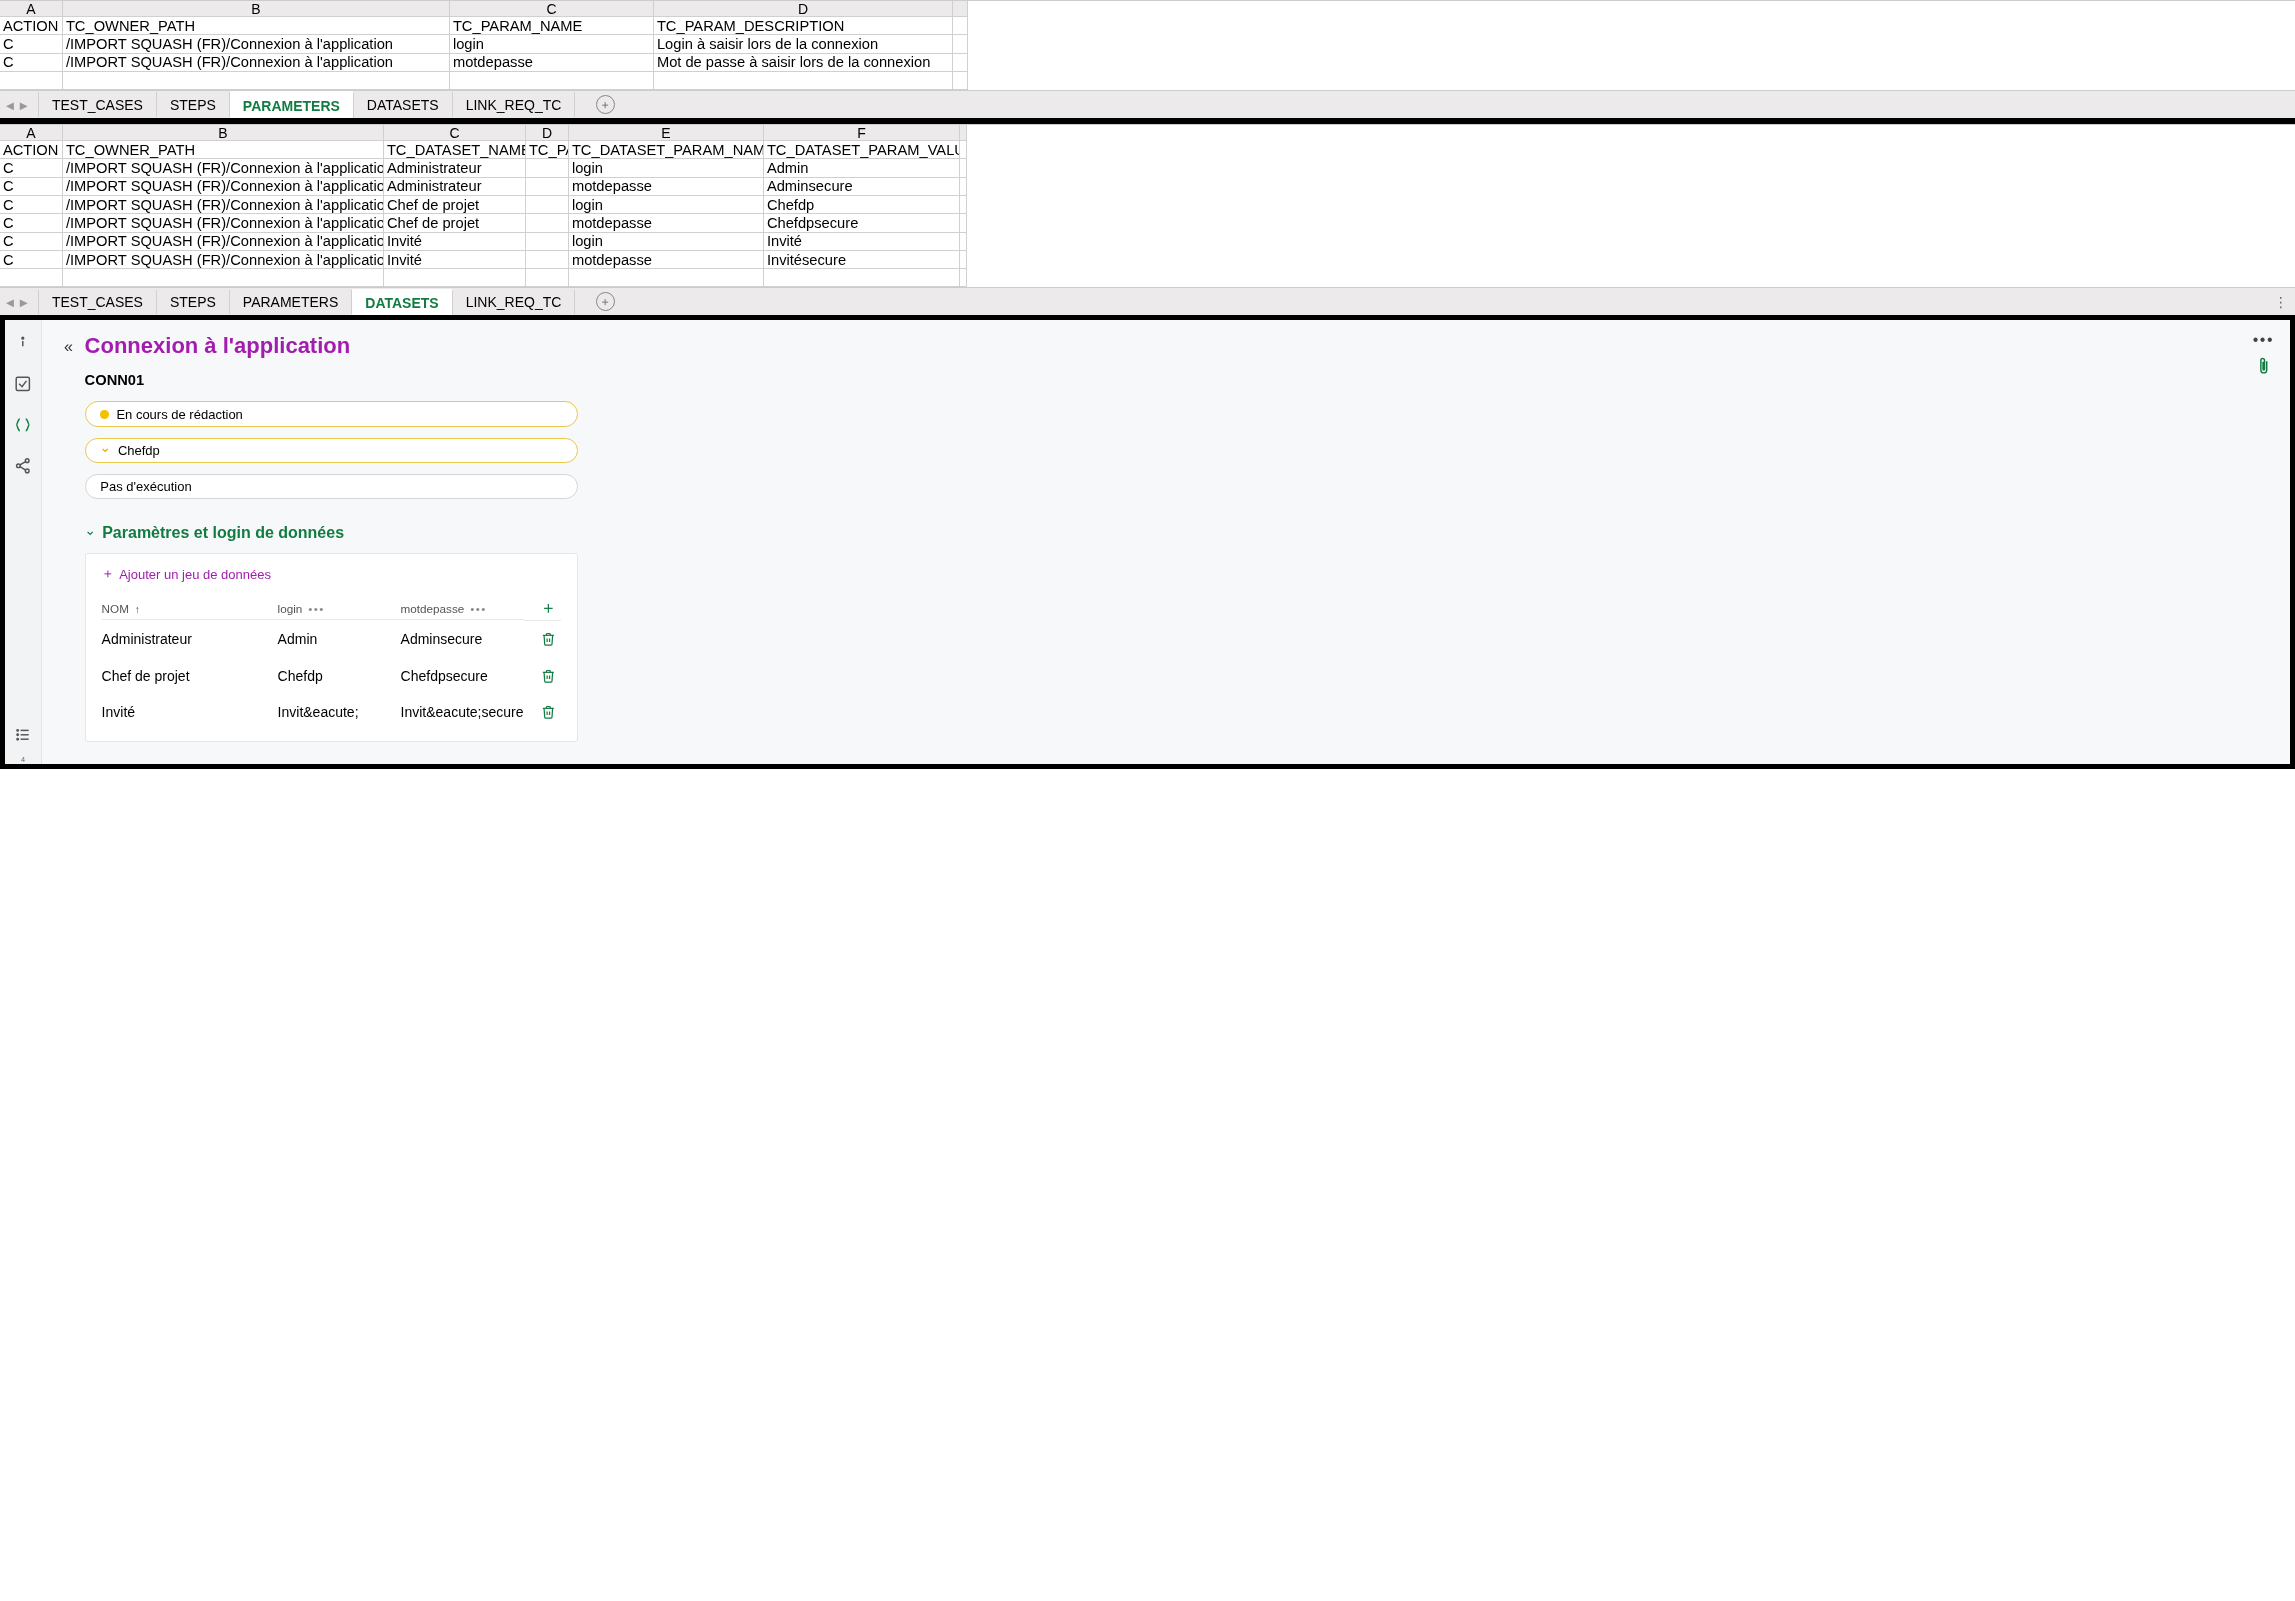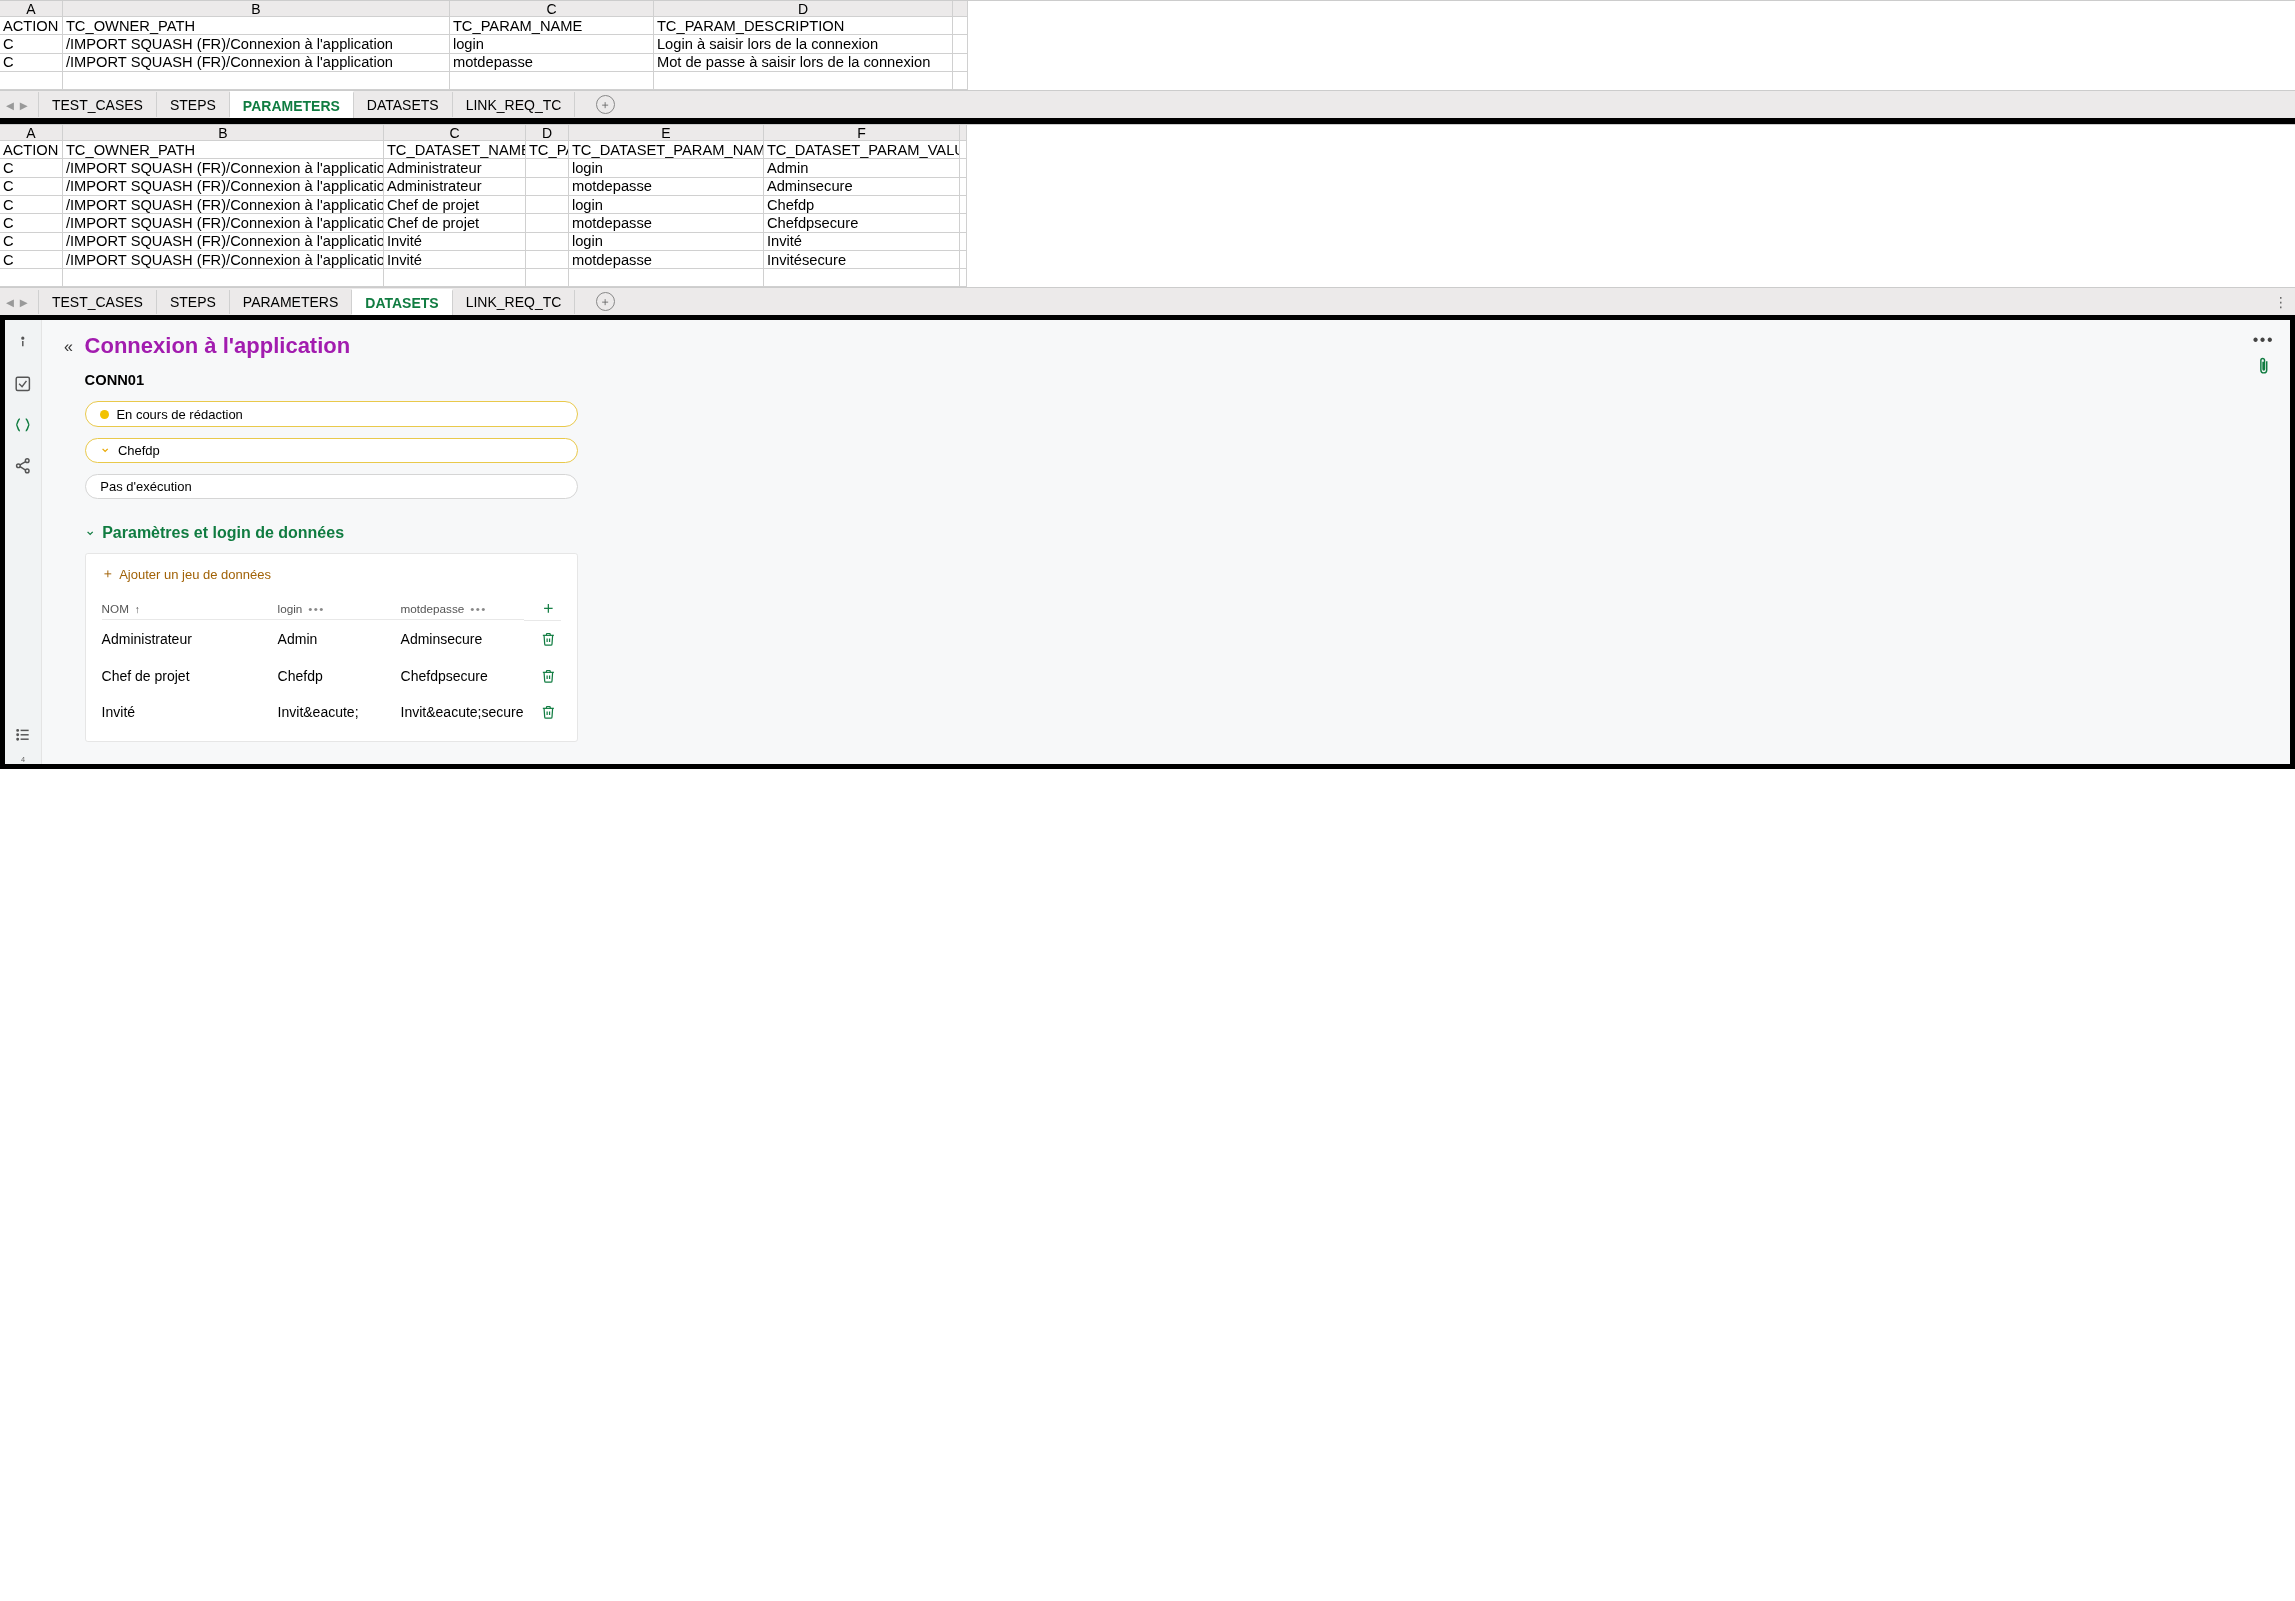--- a/index.html
+++ b/index.html
@@ -46,21 +46,21 @@
   .pills { display: flex; gap: 10.3px; margin: 13px 0 25px 0; flex-direction: column; }
   .pill { border: 1.1px solid #e9c94b; border-radius: 16px; padding: 4.4px 14.7px; font-size: 13px; display: flex; align-items: center; gap: 7.3px; cursor: pointer; background: #fff; }
   .pill .dot { width: 8.8px; height: 8.8px; border-radius: 50%; background: #f2c200; }
   .pill .chev { width: 10.3px; height: 10.3px; }
   .pill.plain { border-color: #d5d5d5; }
 
   .section-head { color: #107c41; font-size: 16px; font-weight: 600; display: flex; align-items: center; gap: 7.3px; }
   .section-head .tw { width: 10.3px; height: 10.3px; }
 
   .panel-card { background: #fff; border: 0.7px solid #e6e6e6; border-radius: 2.9px; margin-top: 10.3px; padding: 13px 16px 10.3px 16px; }
-  .add-row { color: #a16207; display: flex; align-items: center; gap: 5.9px; font-size: 13px; cursor: pointer; margin-bottom: 14.7px; }
+  .add-row { color: #a21caf; display: flex; align-items: center; gap: 5.9px; font-size: 13px; cursor: pointer; margin-bottom: 14.7px; }
   .add-row svg { width: 11.7px; height: 11.7px; }
 
   .ds-grid { display: grid; grid-template-columns: 176px 1fr 1fr 37px; align-items: center; }
   .ds-head { font-size: 11.7px; color: #555; padding: 4.4px 0; border-bottom: 0.7px solid #e8e8e8; display: flex; align-items: flex-end; gap: 5.9px; }
   .ds-head .hname { font-weight: 400; }
   .ds-head .sortup { font-size: 10.3px; }
   .ds-head .coldots { color: #888; letter-spacing: 1.5px; cursor: pointer; }
   .ds-head.addcol { justify-content: flex-end; padding-right: 4.4px; }
   .ds-head.addcol svg { width: 14.7px; height: 14.7px; color: #107c41; cursor: pointer; }
   .ds-cell { font-size: 14px; padding: 10.3px 0; }

